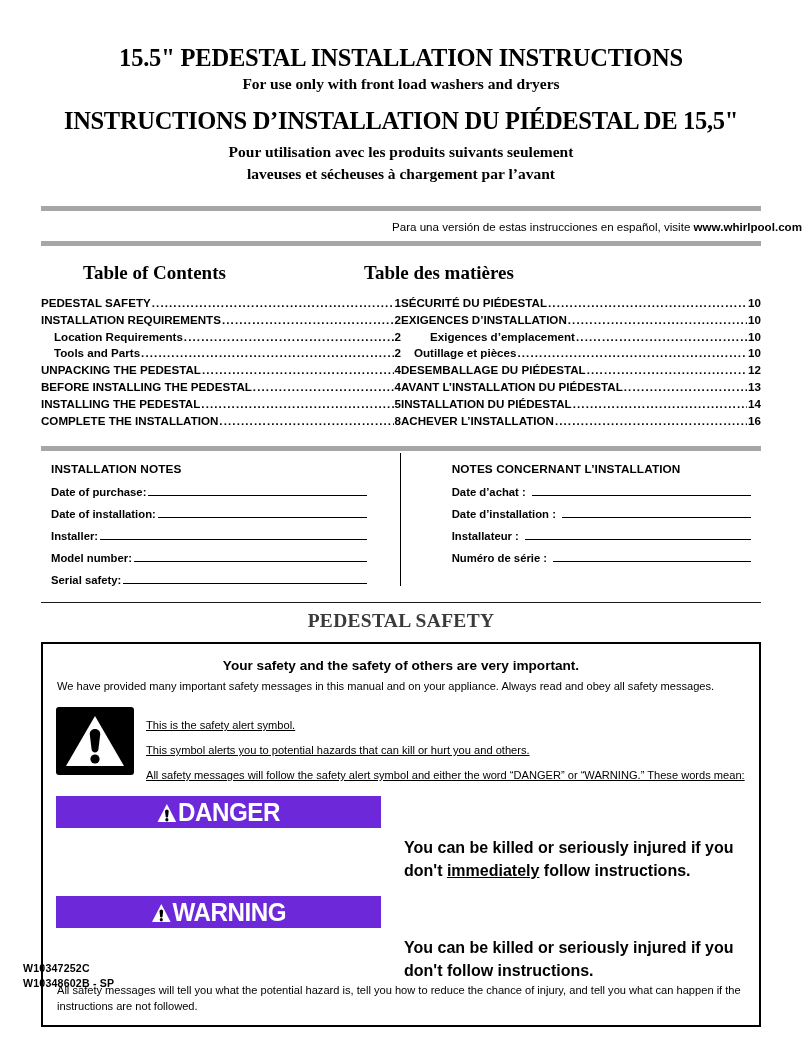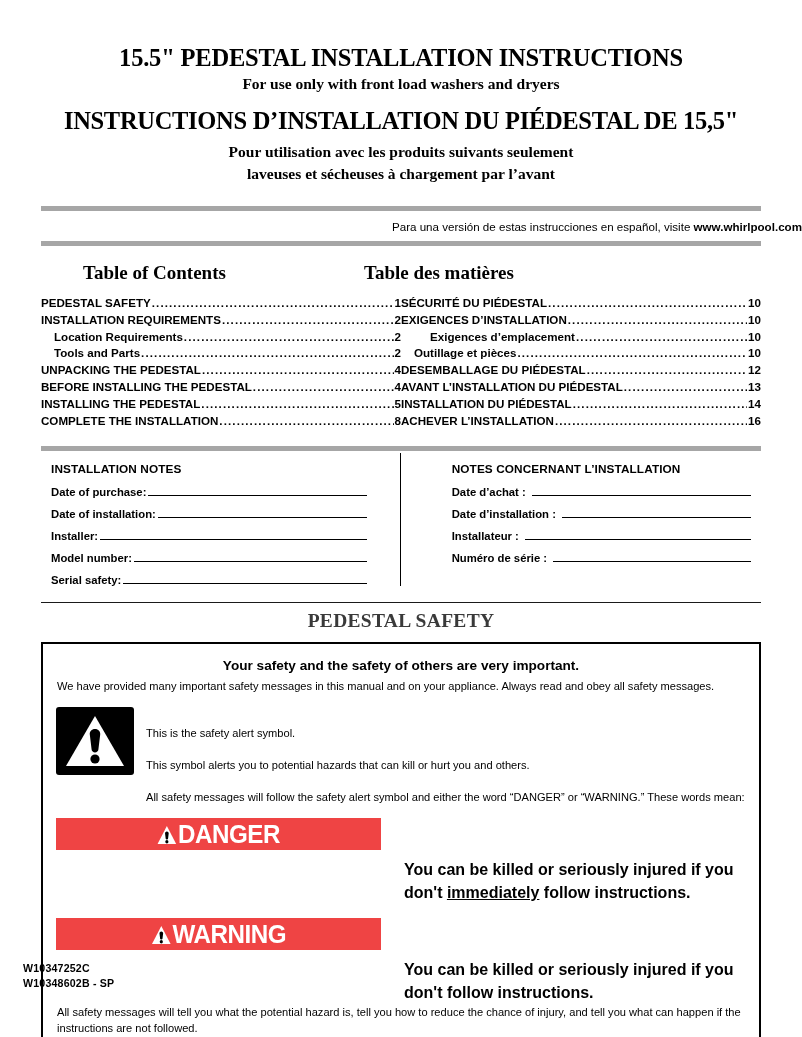--- a/index.html
+++ b/index.html
@@ -189,33 +189,33 @@
     justify-content: center;
     margin-right: 12px;
   }
   .alert-symbol svg { display: block; }
   .sb-alert-text {
     flex: 1 1 auto;
     font-size: 11.1px;
     line-height: 1.45;
     padding-top: 2px;
   }
-  .sb-alert-text p { margin: 16px 0 9px 0; }
+  .sb-alert-text p { margin: 8px 0 9px 0; text-decoration: underline; }
   .sb-alert-text p:last-child { margin-bottom: 0; }
 
   .signal-row {
     display: flex;
     align-items: flex-start;
     margin-top: 13px;
   }
   .signal-bar {
     flex: 0 0 auto;
     width: 325px;
     height: 32px;
-    background: #ef4444;
+    background: #6d28d9;
     color: #fff;
     display: flex;
     align-items: center;
     justify-content: center;
   }
   .signal-bar .stxt {
     font-family: "Liberation Sans Narrow", "Liberation Sans", sans-serif;
     font-weight: bold;
     font-size: 26px;
     letter-spacing: -0.5px;

